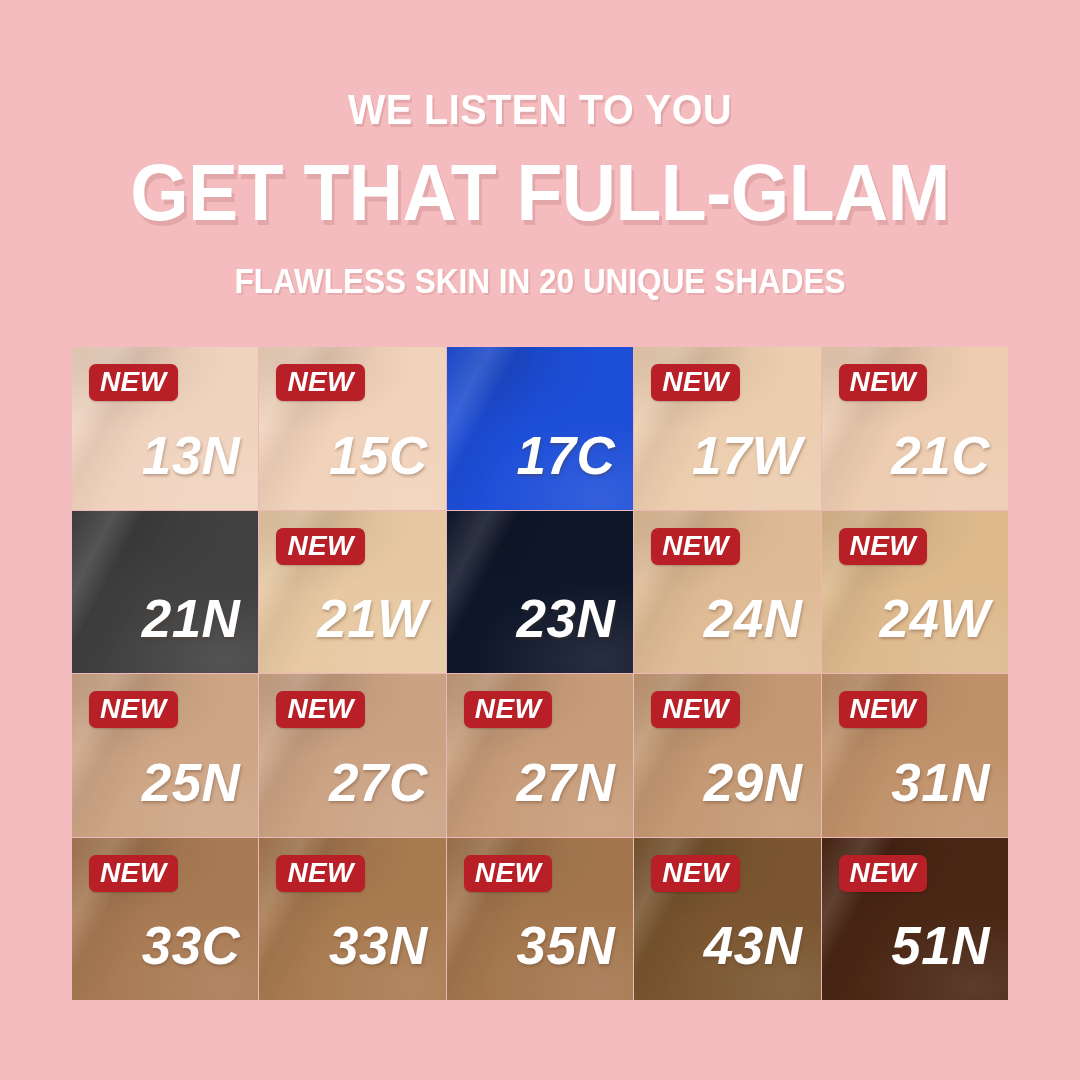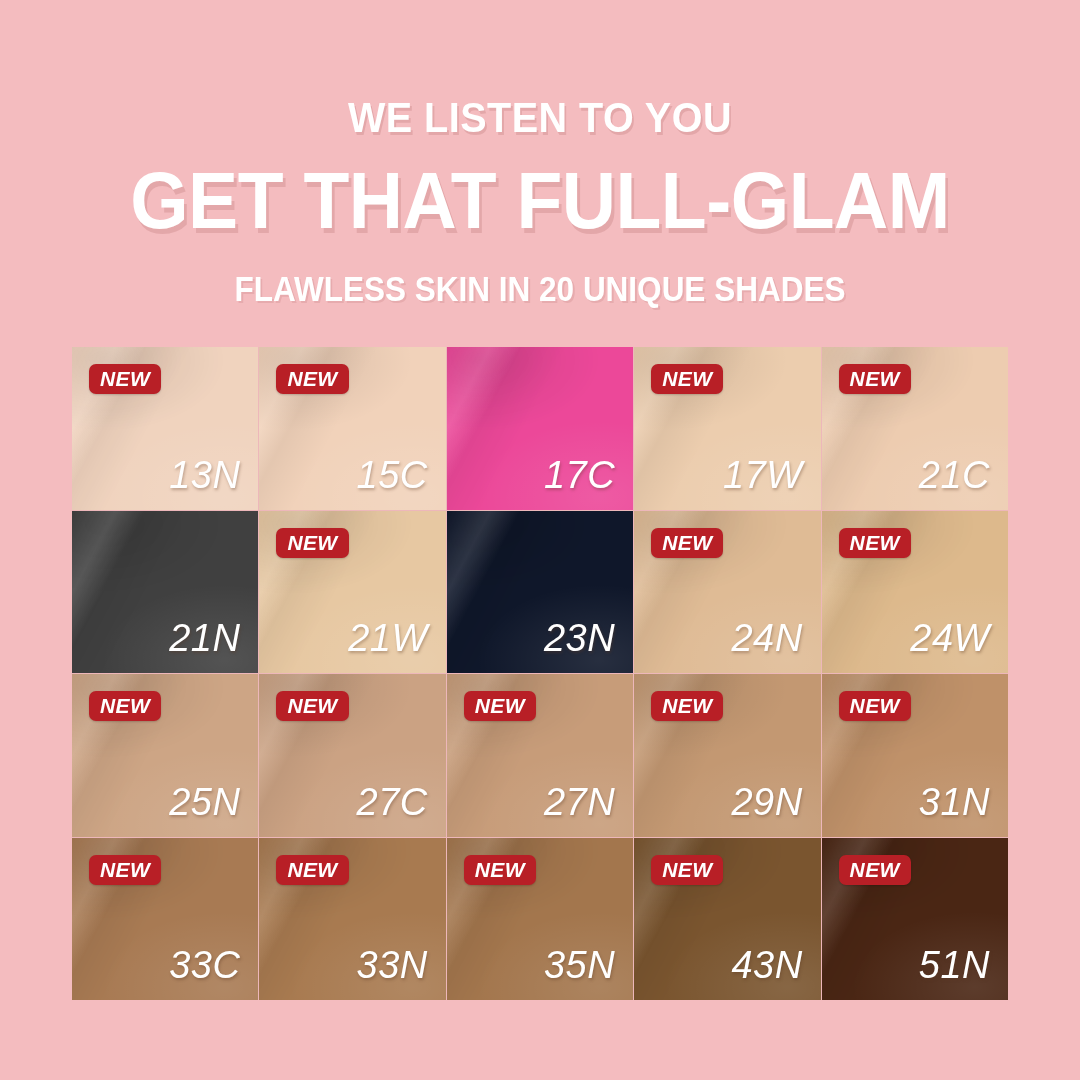--- a/index.html
+++ b/index.html
@@ -15,21 +15,20 @@
     position: relative;
   }
 
   
   .header {
     position: absolute;
     left: 0;
     top: 0;
     width: 1080px;
     text-align: center;
-    margin-top: 8px;
   }
   .eyebrow {
     margin: 0;
     padding-top: 88px;
     color: #ffffff;
     font-size: 43px;
     font-weight: 700;
     letter-spacing: 0.5px;
     line-height: 1.0;
     transform: scaleX(0.92);
@@ -93,36 +92,36 @@
         rgba(255,255,255,0.10) 0%,
         rgba(255,255,255,0.00) 55%);
     pointer-events: none;
   }
   .badge {
     position: absolute;
     left: 17px;
     top: 17px;
     background: #b81f26;
     color: #ffffff;
-    font-size: 21px;
+    font-size: 28px;
     font-weight: 700;
     font-style: italic;
     letter-spacing: 0.4px;
     padding: 4px 11px 5px 11px;
     border-radius: 7px;
     line-height: 1.0;
     box-shadow: 0 1px 2px rgba(0,0,0,0.18);
   }
   .shade-name {
     position: absolute;
     right: 18px;
-    bottom: 16px;
-    color: #ffffff;
-    font-size: 38px;
-    font-weight: 400;
+    bottom: 28px;
+    color: #ffffff;
+    font-size: 53px;
+    font-weight: 700;
     font-style: italic;
     letter-spacing: 0.5px;
     line-height: 1.0;
     text-shadow: 1px 2px 3px rgba(90,55,35,0.35);
   }
 </style>
 </head>
 <body>
 
 <div class="header">
@@ -135,21 +134,21 @@
     <div class="tile" style="background: rgb(240, 211, 190);">
       <div class="sheen"></div>
       <span class="badge">NEW</span>
       <span class="shade-name">13N</span>
     </div>
     <div class="tile" style="background: rgb(241, 210, 186);">
       <div class="sheen"></div>
       <span class="badge">NEW</span>
       <span class="shade-name">15C</span>
     </div>
-    <div class="tile" style="background: #ec4899;">
+    <div class="tile" style="background: #1d4ed8;">
       <div class="sheen"></div>
       <span class="shade-name">17C</span>
     </div>
     <div class="tile" style="background: rgb(236, 205, 174);">
       <div class="sheen"></div>
       <span class="badge">NEW</span>
       <span class="shade-name">17W</span>
     </div>
     <div class="tile" style="background: rgb(237, 204, 176);">
       <div class="sheen"></div>

